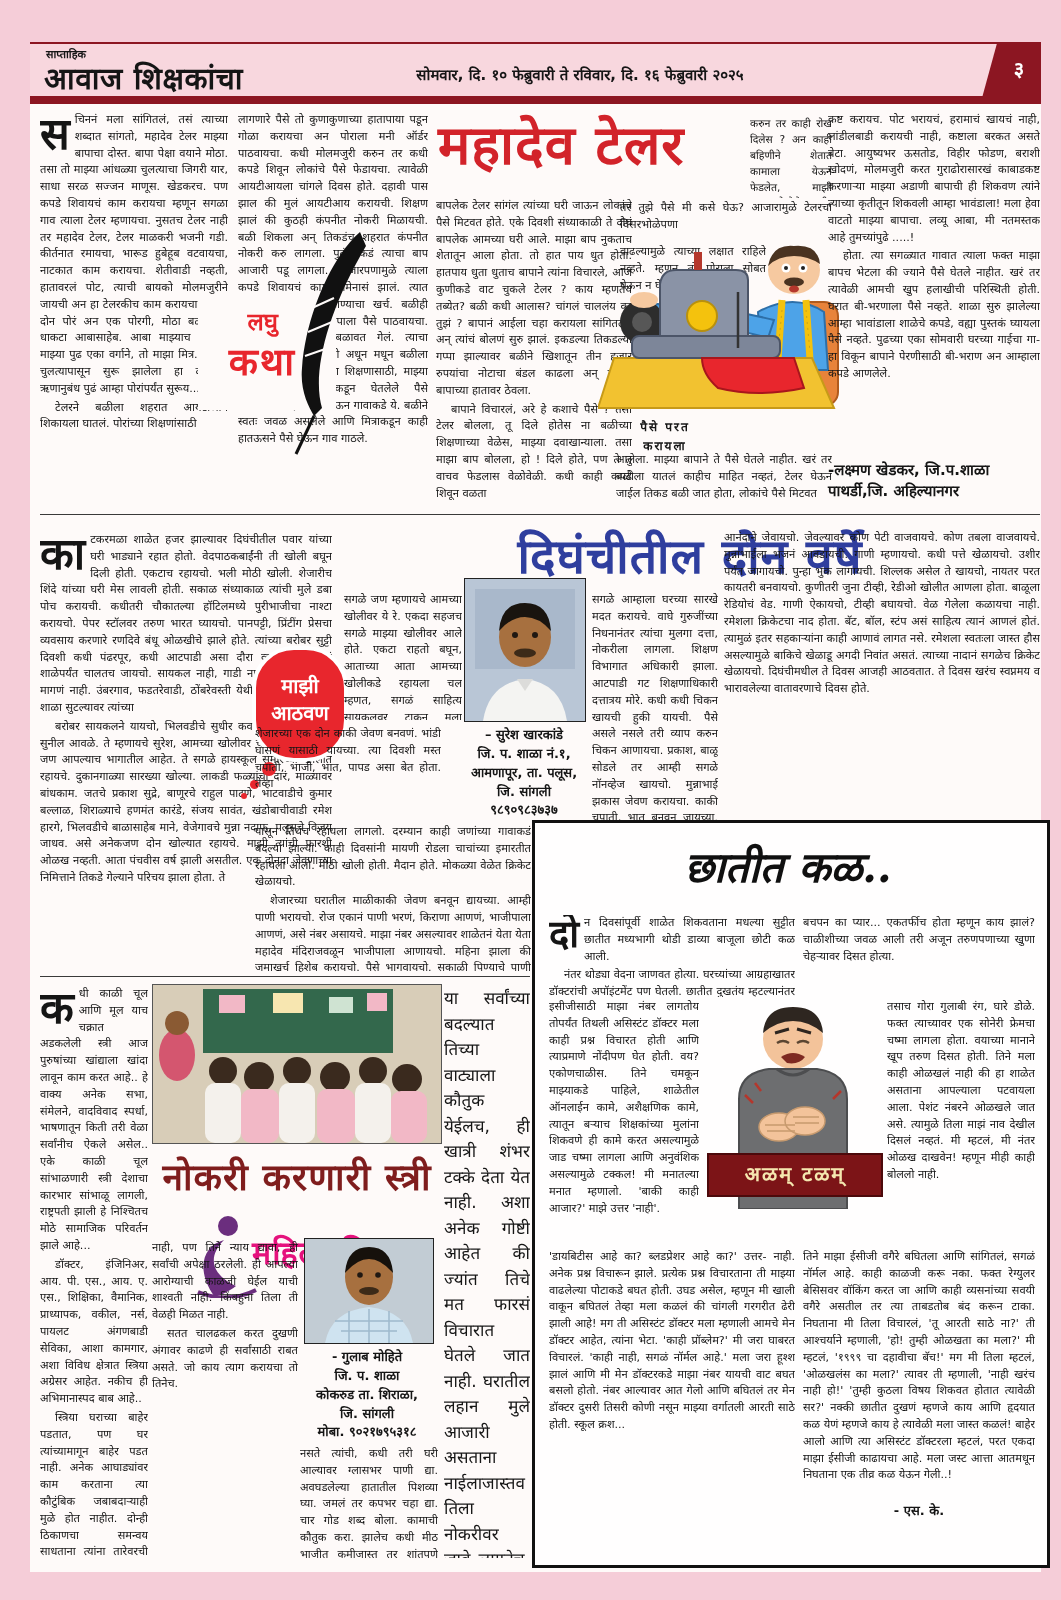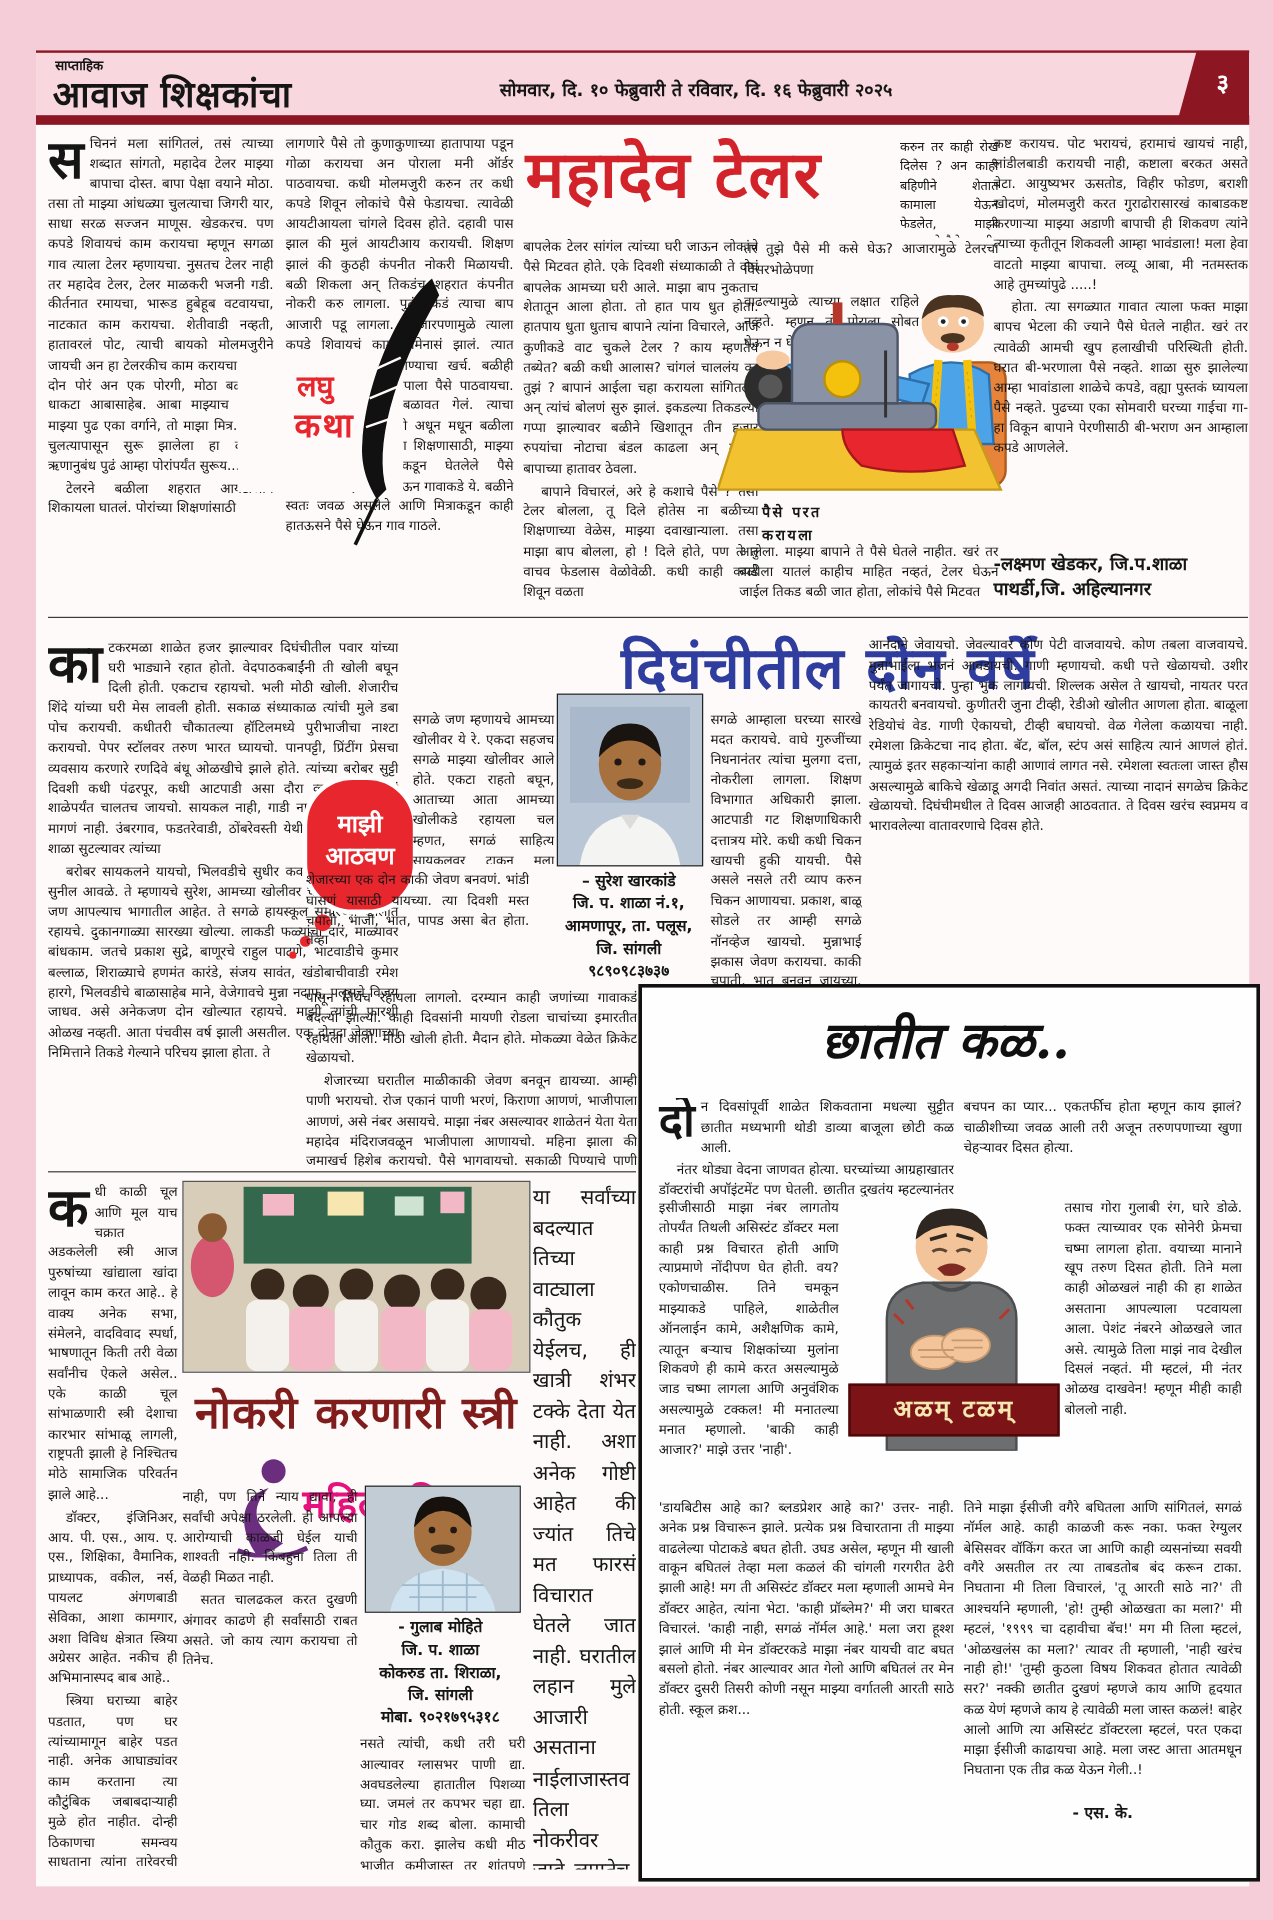--- a/index.html
+++ b/index.html
@@ -24,21 +24,21 @@
   
   .hl-red{position:absolute;color:#d2232a;font-weight:bold;font-size:54px;line-height:1.05;letter-spacing:1px;}
   .hl-blue{position:absolute;color:#2f3e9e;font-weight:bold;font-size:48px;text-align:center;letter-spacing:1px;}
   .hl-green{position:absolute;color:#7f1d1d;font-weight:bold;font-size:37px;letter-spacing:1px;}
   .hl-box{position:absolute;font-family:"DejaVu Serif",serif;font-style:italic;font-weight:bold;font-size:42px;text-align:center;color:#101010;}
   .byline{position:absolute;font-weight:bold;text-align:center;font-size:13px;line-height:1.45;}
   .byline-left{position:absolute;font-weight:bold;font-size:15px;line-height:1.4;}
   
   .lk-label{position:absolute;left:198px;top:298px;width:138px;height:112px;background:#fefaf9;text-align:right;}
   .lk-l1{position:absolute;right:58px;top:6px;color:#e8262d;font-size:24px;font-weight:bold;}
-  .lk-l2{position:absolute;right:40px;top:36px;color:#e8262d;font-size:28px;font-weight:bold;letter-spacing:2px;}
+  .lk-l2{position:absolute;right:40px;top:36px;color:#e8262d;font-size:38px;font-weight:bold;letter-spacing:2px;}
   .feather{position:absolute;left:282px;top:228px;pointer-events:none;}
   
   .bubble{position:absolute;left:252px;top:646px;width:88px;height:108px;background:#e8262d;border-radius:42px;
           border:4px solid #fff;color:#fff;text-align:center;font-weight:bold;}
   .bubble .b1{margin-top:22px;font-size:20px;}
   .bubble .b2{font-size:20px;}
   .bdot{position:absolute;background:#e8262d;border-radius:50%;}
   
   .photo{position:absolute;border:1.5px solid #222;background:#cfd6dd;overflow:hidden;}
   .caption-sm{position:absolute;font-size:12px;font-weight:bold;line-height:1.6;letter-spacing:2px;}
@@ -116,21 +116,21 @@
       <circle cx="44" cy="82" r="10" fill="#575757"></circle>
     <ellipse cx="46" cy="60" rx="14" ry="8" fill="#f6c9a0"></ellipse>
     <rect x="34" y="96" width="148" height="22" rx="7" fill="#7d8699" stroke="#4c5568" stroke-width="2"></rect>
     <path d="M150,96 L150,40 Q150,30 138,30 L78,30 Q64,30 62,44 L62,96 Z" fill="#8a93a6" stroke="#4c5568" stroke-width="2" fill-rule="evenodd"></path>
     <rect x="76" y="44" width="58" height="52" fill="#fefaf9" opacity="0"></rect>
     <circle cx="104" cy="76" r="15" fill="#f4c20d" stroke="#b8900d" stroke-width="2"></circle>
     <rect x="96" y="12" width="8" height="18" fill="#b5372c"></rect>
     <path d="M140,52 L140,108" stroke="#333" stroke-width="2.5"></path>
     <path d="M104,118 L196,118 L206,148 Q160,158 120,148 Q104,134 104,118 Z" fill="#e8262d" stroke="#a8161c" stroke-width="2"></path>
   </svg>
-  <div class="caption-sm" style="left:635px;top:418px;width:90px;">
+  <div class="caption-sm" style="left:620px;top:418px;width:90px;text-align:center;">
     <div>पैसे परत</div>
     <div>करायला</div>
   </div>
   <div class="tcol" style="left:616px;top:452px;width:216px;height:58px;">
     <p>आलेला. माझ्या बापाने ते पैसे घेतले नाहीत. खरं तर बळीला यातलं काहीच माहित नव्हतं, टेलर घेऊन जाईल तिकड बळी जात होता, लोकांचे पैसे मिटवत</p>
   </div>
   <div class="tcol" style="left:828px;top:112px;width:212px;height:348px;">
     <p>कष्ट करायच. पोट भरायचं, हरामाचं खायचं नाही, लांडीलबाडी करायची नाही, कष्टाला बरकत असते बेटा. आयुष्यभर ऊसतोड, विहीर फोडण, बराशी खोदणं, मोलमजुरी करत गुराढोरासारखं काबाडकष्ट करणाऱ्या माझ्या अडाणी बापाची ही शिकवण त्यांने त्याच्या कृतीतून शिकवली आम्हा भावंडाला! मला हेवा वाटतो माझ्या बापाचा. लव्यू आबा, मी नतमस्तक आहे तुमच्यांपुढे .....!</p>
     <p>होता. त्या सगळ्यात गावात त्याला फक्त माझा बापच भेटला की ज्याने पैसे घेतले नाहीत. खरं तर त्यावेळी आमची खुप हलाखीची परिस्थिती होती. घरात बी-भरणाला पैसे नव्हते. शाळा सुरु झालेल्या आम्हा भावांडाला शाळेचे कपडे, वह्या पुस्तकं घ्यायला पैसे नव्हते. पुढच्या एका सोमवारी घरच्या गाईचा गा-हा विकून बापाने पेरणीसाठी बी-भराण अन आम्हाला कपडे आणलेले.</p>
   </div>

